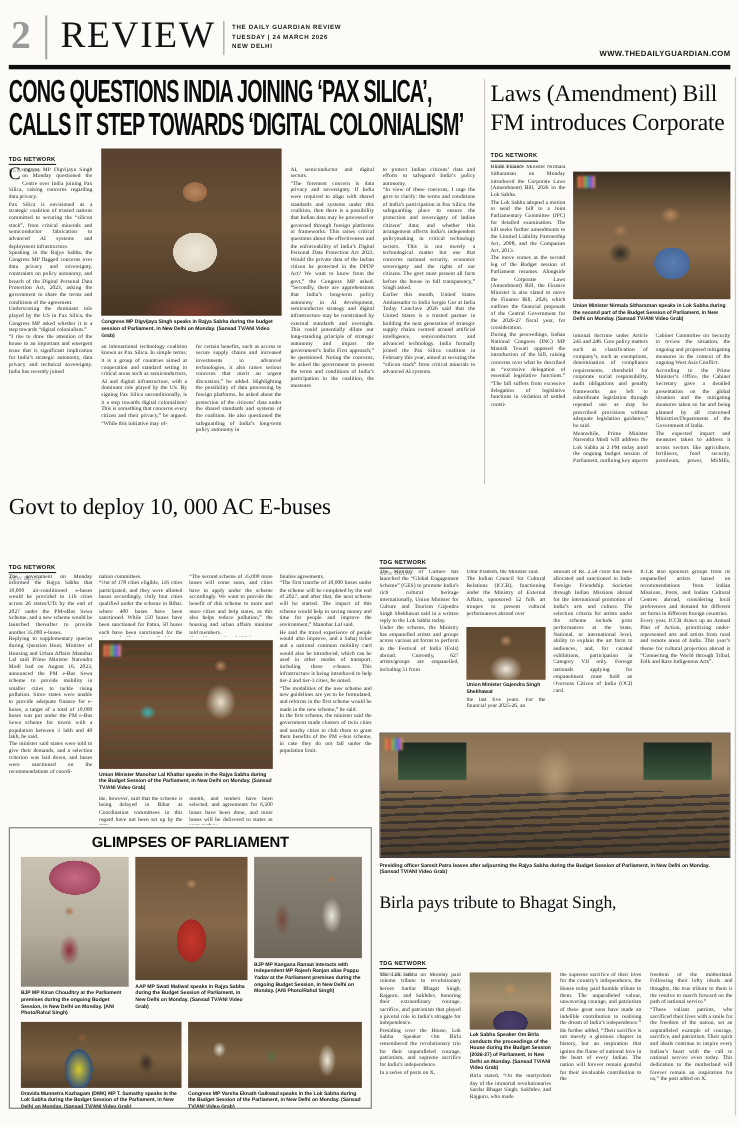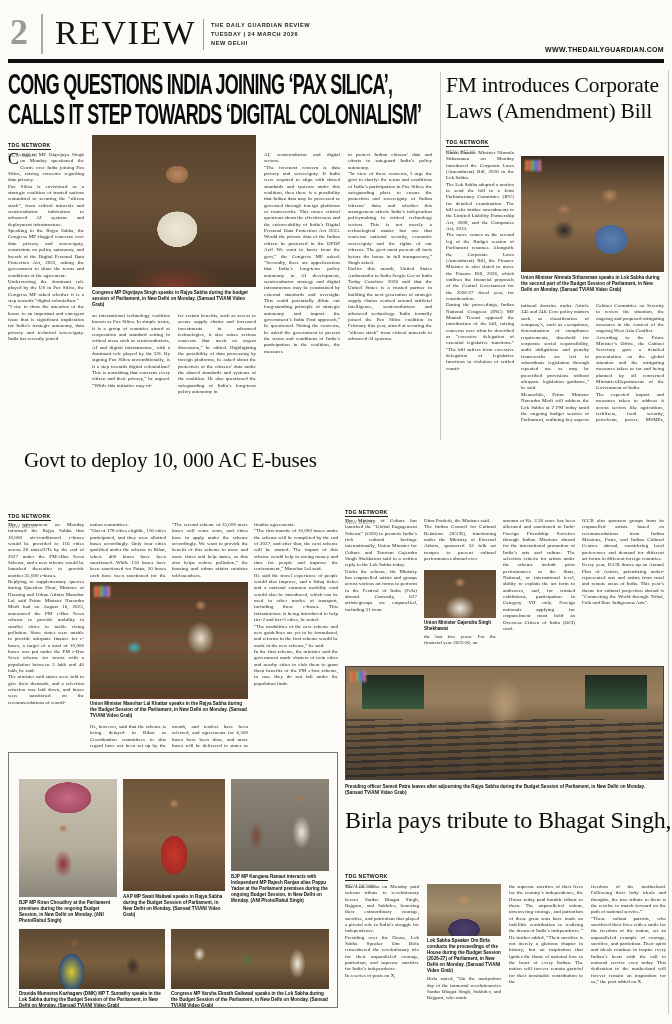--- a/index.html
+++ b/index.html
@@ -19,21 +19,21 @@
 .cap{font-family:"Liberation Sans",sans-serif;font-weight:bold;font-size:4.6px;line-height:1.32;color:#111;overflow:hidden}
 .byl .n{display:inline-block;font-family:"Liberation Sans",sans-serif;font-weight:bold;font-size:5.2px;letter-spacing:.3px;border-bottom:1px solid #222;padding-bottom:1px;color:#111}
 .byl .c{display:block;font-family:"Liberation Sans",sans-serif;font-size:4.8px;color:#949494;margin-top:2px;letter-spacing:.3px}
 .dropcap{float:left;font-size:16px;line-height:12.5px;padding:1px 1.5px 0 0;color:#111}
 .hl-sans .ln{font-family:"Liberation Sans",sans-serif;font-weight:800;font-size:29px;line-height:30px;letter-spacing:-1.2px;color:#0c0c0c;white-space:nowrap;transform:scaleX(.62);transform-origin:0 50%}
 .hl-serif{color:#0d0d0d;letter-spacing:-.2px}
 .hl-serif .ln{white-space:nowrap}
 .hl-b .ln{font-size:21.5px;line-height:26px}
 .hl-c .ln{font-size:21px;line-height:26.5px}
 .hl-d .ln{font-size:18px;line-height:23px}
-.hl-e .ln{font-size:24px;line-height:25px}
+.hl-e .ln{font-size:16px;line-height:25px}
 .vrule{position:absolute;width:1px;background:#c9c6bd}
 
 .ph{position:absolute;overflow:hidden;background:#6b543a}
 .phf{overflow:hidden;background:#6b543a;position:relative}
 .tvlogo{position:absolute;left:4px;top:4px;width:16px;height:11px;filter:blur(1.2px);opacity:.9;background:linear-gradient(90deg,#dd9944,#e3484f 25%,#7ec24a 45%,#3f7fd9 65%,#c44fd9 85%,#d9c24a)}
 .pax-ph{background:radial-gradient(ellipse 20px 16px at 52% 26%,#b98a63 0%,#9a6a47 55%,rgba(0,0,0,0) 56%),radial-gradient(ellipse 36px 32px at 52% 62%,#efe8da 0%,#ded5c2 55%,rgba(0,0,0,0) 56%),radial-gradient(ellipse 70px 26px at 50% 98%,#7a3b2e 0%,rgba(0,0,0,0) 70%),linear-gradient(180deg,#57422e 0%,#6b5238 45%,#463422 100%)}
 .fm-ph{background:radial-gradient(ellipse 16px 13px at 62% 34%,#b9895f 0%,rgba(0,0,0,0) 56%),radial-gradient(ellipse 27px 24px at 63% 72%,#5a7fb0 0%,#48689a 60%,rgba(0,0,0,0) 61%),radial-gradient(ellipse 18px 16px at 30% 64%,#2e2a26 0%,rgba(0,0,0,0) 61%),radial-gradient(ellipse 13px 10px at 30% 46%,#a97c55 0%,rgba(0,0,0,0) 56%),linear-gradient(180deg,#3c2f22 0%,#7a5f41 35%,#8a6c4a 60%,#5f4830 100%)}
 .kh-ph{background:radial-gradient(ellipse 13px 11px at 28% 56%,#3fb3b8 0%,rgba(0,0,0,0) 60%),radial-gradient(ellipse 24px 28px at 70% 48%,#e9e2cf 0%,rgba(0,0,0,0) 58%),radial-gradient(ellipse 10px 9px at 70% 20%,#b9895f 0%,rgba(0,0,0,0) 60%),repeating-linear-gradient(0deg,rgba(140,60,40,.3) 0 2px,rgba(0,0,0,0) 2px 9px),linear-gradient(180deg,#4e3a27 0%,#6e5539 55%,#53402b 100%)}
 .chamber-ph{background-image:linear-gradient(#1f2a22,#3a5a3d),linear-gradient(#1f2a22,#3a5a3d),radial-gradient(ellipse 30px 45px at 50% 34%,#b59a74 0%,rgba(0,0,0,0) 60%),repeating-linear-gradient(178deg,rgba(25,30,40,.55) 0 2.5px,rgba(0,0,0,0) 2.5px 7px),linear-gradient(180deg,#8a7254 0%,#9a8060 30%,#6e5940 55%,#4e3f2e 100%);background-size:62px 34px,62px 34px,auto,100% 54%,100% 100%;background-position:16px 8px,right 16px top 8px,0 0,0 100%,0 0;background-repeat:no-repeat}
 .shk-ph{background:radial-gradient(ellipse 10px 9px at 50% 26%,#b9895f 0%,rgba(0,0,0,0) 58%),radial-gradient(ellipse 24px 20px at 50% 80%,#efeae0 0%,rgba(0,0,0,0) 62%),linear-gradient(180deg,#5d4832 0%,#74593c 100%)}
@@ -91,22 +91,22 @@
     <div class="abs bodytext" style="left:348px;top:152px;width:84px;height:288px">to protect Indian citizens’ data and efforts to safeguard India’s policy autonomy.
 “In view of these concerns, I urge the govt to clarify: the terms and conditions of India’s participation in Pax Silica; the safeguarding place to ensure the protection and sovereignty of Indian citizens’ data; and whether this arrangement affects India’s independent policymaking in critical technology sectors. This is not merely a technological matter but one that concerns national security, economic sovereignty and the rights of our citizens. The govt must present all facts before the house in full transparency,” Singh asked.
 Earlier this month, United States Ambassador to India Sergio Gor at India Today Conclave 2026 said that the United States is a trusted partner in building the next generation of strategic supply chains centred around artificial intelligence, semiconductors and advanced technology. India formally joined the Pax Silica coalition in February this year, aimed at securing the “silicon stack” from critical minerals to advanced AI systems.</div>
   </div>
 
   <div class="vrule" style="left:440px;top:72px;height:368px"></div>
   <div class="vrule" style="left:668px;top:70px;height:944px"></div>
 
   <div>
     <div class="abs hl-serif hl-b" style="left:446px;top:72px">
+      <div class="ln">Laws (Amendment) Bill</div>
       <div class="ln">FM introduces Corporate</div>
-      <div class="ln">Laws (Amendment) Bill</div>
     </div>
     <div class="abs byl" style="left:446px;top:130px">
       <span class="n">TDG NETWORK</span>
       <span class="c">NEW DELHI</span>
     </div>
     <div class="abs bodytext" style="left:446px;top:150px;width:68px;height:272px">Union Finance Minister Nirmala Sitharaman on Monday introduced the Corporate Laws (Amendment) Bill, 2026 in the Lok Sabha.
 The Lok Sabha adopted a motion to send the bill to a Joint Parliamentary Committee (JPC) for detailed examination. The bill seeks further amendments to the Limited Liability Partnership Act, 2008, and the Companies Act, 2013.
 The move comes as the second leg of the Budget session of Parliament resumes. Alongside the Corporate Laws (Amendment) Bill, the Finance Minister is also slated to move the Finance Bill, 2026, which outlines the financial proposals of the Central Government for the 2026-27 fiscal year, for consideration.
 During the proceedings, Indian National Congress (INC) MP Manish Tewari opposed the introduction of the bill, raising concerns over what he described as “excessive delegation of essential legislative functions.” “The bill suffers from excessive delegation of legislative functions in violation of settled consti-</div>
     <div class="ph fm-ph" style="left:521px;top:156px;width:143px;height:116px">
@@ -115,21 +115,21 @@
     <div class="abs cap" style="left:521px;top:275px;width:143px;height:26px">Union Minister Nirmala Sitharaman speaks in Lok Sabha during the second part of the Budget Session of Parliament, in New Delhi on Monday. (Sansad TV/ANI Video Grab)</div>
     <div class="abs bodytext" style="left:521px;top:303px;width:68px;height:119px">tutional doctrine under Article 245 and 246. Core policy matters such as classification of company’s, such as exemptions, determination of compliance requirements, threshold for corporate social responsibility, audit obligations and penalty frameworks are left to subordinate legislation through repeated use as may be prescribed provisions without adequate legislation guidance,” he said.
 Meanwhile, Prime Minister Narendra Modi will address the Lok Sabha at 2 PM today amid the ongoing budget session of Parliament, outlining key aspects of the ongoing West Asia conflict and India’s position on the matter.
 On Sunday, PM Modi chaired a meeting of the</div>
     <div class="abs bodytext" style="left:596px;top:303px;width:68px;height:119px">Cabinet Committee on Security to review the situation, the ongoing and proposed mitigating measures in the context of the ongoing West Asia Conflict.
 According to the Prime Minister’s Office, the Cabinet Secretary gave a detailed presentation on the global situation and the mitigating measures taken so far and being planned by all concerned Ministries/Departments of the Government of India.
 The expected impact and measures taken to address it across sectors like agriculture, fertilisers, food security, petroleum, power, MSMEs, exporters, shipping, trade, finance, supply chains and all affected sectors were discussed.</div>
   </div>
 
   <div>
-    <div class="abs hl-serif hl-c" style="left:24px;top:447px">
+    <div class="abs hl-serif hl-c" style="left:8px;top:447px">
       <div class="ln">Govt to deploy 10, 000 AC E-buses</div>
     </div>
     <div class="abs byl" style="left:8px;top:504px">
       <span class="n">TDG NETWORK</span>
       <span class="c">NEW DELHI</span>
     </div>
     <div class="abs bodytext" style="left:8px;top:522px;width:76px;height:226px">The government on Monday informed the Rajya Sabha that 10,000 air-conditioned e-buses would be provided to 116 cities across 26 states/UTs by the end of 2027 under the PM-eBus Sewa Scheme, and a new scheme would be launched thereafter to provide another 35,000 e-buses.
 Replying to supplementary queries during Question Hour, Minister of Housing and Urban Affairs Manohar Lal said Prime Minister Narendra Modi had on August 16, 2023, announced the PM e-Bus Sewa scheme to provide mobility in smaller cities to tackle rising pollution. Since states were unable to provide adequate finance for e-buses, a target of a total of 10,000 buses was put under the PM e-Bus Sewa scheme for towns with a population between 3 lakh and 40 lakh, he said.
 The minister said states were told to give their demands, and a selection criterion was laid down, and buses were sanctioned on the recommendations of coordi-</div>
     <div class="abs bodytext" style="left:90px;top:522px;width:76px;height:57px">nation committees.
@@ -171,20 +171,21 @@
   </div>
 
   <div class="abs bigph-box">
     <div class="phf chamber-ph inph" style="height:112px">
         <div class="tvlogo"></div>
       </div>
   </div>
   <div class="abs cap" style="left:345px;top:784px;width:319px;height:14px">Presiding officer Samsit Patra leaves after adjourning the Rajya Sabha during the Budget Session of Parliament, in New Delhi on Monday. (Sansad TV/ANI Video Grab)</div>
 
   <div class="abs glimpses-box">
+    <div class="glimpses-title">GLIMPSES OF PARLIAMENT</div>
     <div class="ph g1-ph" style="left:10px;top:26px;width:98px;height:118px"></div>
     <div class="abs cap" style="left:10px;top:147px;width:98px;height:26px">BJP MP Kiran Choudhry at the Parliament premises during the ongoing Budget Session, in New Delhi on Monday. (ANI Photo/Rahul Singh)</div>
     <div class="ph g2-ph" style="left:114px;top:26px;width:102px;height:112px"></div>
     <div class="abs cap" style="left:114px;top:141px;width:102px;height:26px">AAP MP Swati Maliwal speaks in Rajya Sabha during the Budget Session of Parliament, in New Delhi on Monday. (Sansad TV/ANI Video Grab)</div>
     <div class="ph g3-ph" style="left:222px;top:26px;width:98px;height:92px"></div>
     <div class="abs cap" style="left:222px;top:121px;width:98px;height:32px">BJP MP Kangana Ranaut interacts with Independent MP Rajesh Ranjan alias Pappu Yadav at the Parliament premises during the ongoing Budget Session, in New Delhi on Monday. (ANI Photo/Rahul Singh)</div>
     <div class="ph g4-ph" style="left:10px;top:176px;width:146px;height:60px"></div>
     <div class="abs cap" style="left:10px;top:238px;width:146px;height:16px">Dravida Munnetra Kazhagam (DMK) MP T. Sumathy speaks in the Lok Sabha during the Budget Session of the Parliament, in New Delhi on Monday. (Sansad TV/ANI Video Grab)</div>
     <div class="ph g5-ph" style="left:162px;top:176px;width:158px;height:60px"></div>
     <div class="abs cap" style="left:162px;top:238px;width:158px;height:16px">Congress MP Varsha Eknath Gaikwad speaks in the Lok Sabha during the Budget Session of the Parliament, in New Delhi on Monday. (Sansad TV/ANI Video Grab)</div>

